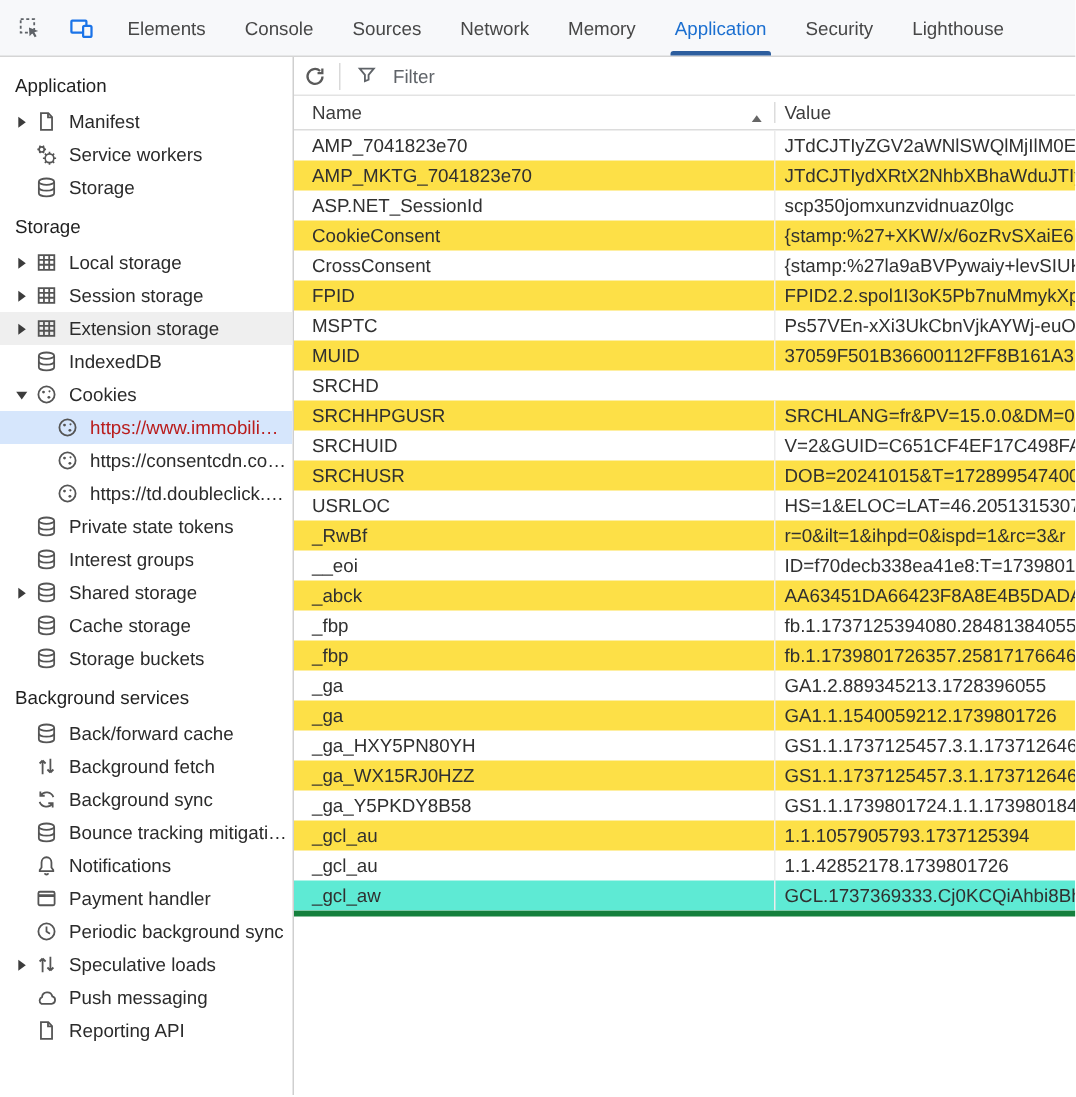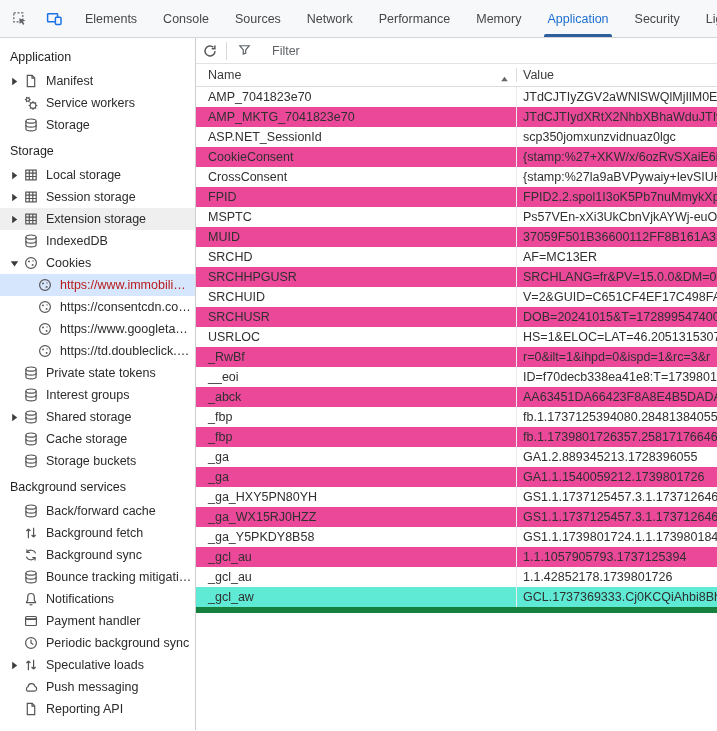--- a/index.html
+++ b/index.html
@@ -32,39 +32,39 @@
   .tree-item .lbl { font-size:12.5px; color:#2b2b2b; overflow:hidden; text-overflow:clip; }
   .tree-item.child { padding-left:22px; }
   .tree-item.hover { background:#efefef; }
   .tree-item.selected { background:#d6e6fc; }
   .tree-item.selected .lbl { color:#b91c1c; }
 
   
   .grid-toolbar { height:26px; display:flex; align-items:center; border-bottom:1px solid #e3e3e3; background:#fff; }
   .refresh-btn { width:28px; height:24px; display:flex; align-items:center; justify-content:center; }
   .toolbar-sep { width:1px; height:18px; background:#d9d9d9; margin:0 2px; }
-  .filter-box { flex:1; height:22px; display:flex; align-items:center; padding-left:8px; gap:20px; }
+  .filter-box { flex:1; height:22px; display:flex; align-items:center; padding-left:8px; gap:10px; }
   .filter-box input { border:none; outline:none; flex:1; font-size:12.5px; color:#303030;
     font-family:"Liberation Sans","DejaVu Sans",sans-serif; background:transparent; }
   .filter-box input::placeholder { color:#5f6368; }
 
   
   .grid-header { height:23px; display:flex; border-bottom:1px solid #dcdcdc; background:#fff; font-size:12.5px; color:#3c3c3c;align-items:center; }
   .col-name { width:320px; display:flex; align-items:center; padding-left:12px; position:relative; }
   .col-value { flex:1; display:flex; align-items:center; padding-left:6px; border-left:1px solid #dcdcdc; }
   .sort-icon { position:absolute; right:6px; top:6px; }
   .grid-body { overflow:hidden; }
   .grid-row { height:20px; display:flex; font-size:12.5px; }
-  .grid-row.stripe { background:#ec4899; }
+  .grid-row.stripe { background:#fde047; }
   .grid-row.selected { background:#5eead4; }
   .grid-row .cell-name { width:320px; padding-left:12px; display:flex; align-items:center;
     white-space:nowrap; overflow:hidden; }
   .grid-row .cell-value { flex:1; padding-left:6px; display:flex; align-items:center;
     white-space:nowrap; overflow:hidden; border-left:1px solid #ececec; }
-  .grid-bottom { border-bottom:6px solid #15803d; }
+  .grid-bottom { border-bottom:4px solid #15803d; }
 </style>
 </head>
 <body>
 
 <div class="tabbar">
   <div class="tabbar-icons" id="tabbar-icons">
       <div class="icon-btn">
         <svg width="16" height="16" viewBox="0 0 16 16">
           <rect x="1.8" y="1.8" width="9" height="9" fill="none" stroke="#5f6368" stroke-width="1.2" stroke-dasharray="2 1.7"></rect>
           <path d="M7.3 7.3l6.2 2.3-2.6.9 1.5 2.6-1.3.8-1.5-2.7-1.9 1.9z" fill="#5f6368"></path>
@@ -75,21 +75,20 @@
           <rect x="1.6" y="2.8" width="10" height="8" rx="0.6" fill="none" stroke="#1a73e8" stroke-width="1.5"></rect>
           <rect x="9.4" y="6.2" width="5.6" height="7.4" rx="1" fill="#f7f8fa" stroke="#1a73e8" stroke-width="1.5"></rect>
         </svg>
       </div>
     </div>
   <div class="tabs" id="tab-strip">
       <div class="tab">Elements</div>
       <div class="tab">Console</div>
       <div class="tab">Sources</div>
       <div class="tab">Network</div>
-      <div class="tab">Performance</div>
       <div class="tab">Memory</div>
       <div class="tab active">Application</div>
       <div class="tab">Security</div>
       <div class="tab">Lighthouse</div>
     </div>
 </div>
 
 <div class="content">
 
   <div class="sidebar" id="sidebar">
@@ -240,32 +239,20 @@
       <div class="tree-item child">
         <span class="arrow"></span>
         <span class="icon">
           <svg width="16" height="16" viewBox="0 0 16 16">
             <circle cx="8" cy="8" r="5.4" fill="none" stroke="#555" stroke-width="1.2"></circle>
             <circle cx="6" cy="6.4" r="0.95" fill="#555"></circle>
             <circle cx="9.6" cy="9.9" r="0.95" fill="#555"></circle>
             <circle cx="10" cy="5.9" r="0.7" fill="#555"></circle>
           </svg>
         </span>
-        <span class="lbl">https://www.googleta…</span>
-      </div>
-      <div class="tree-item child">
-        <span class="arrow"></span>
-        <span class="icon">
-          <svg width="16" height="16" viewBox="0 0 16 16">
-            <circle cx="8" cy="8" r="5.4" fill="none" stroke="#555" stroke-width="1.2"></circle>
-            <circle cx="6" cy="6.4" r="0.95" fill="#555"></circle>
-            <circle cx="9.6" cy="9.9" r="0.95" fill="#555"></circle>
-            <circle cx="10" cy="5.9" r="0.7" fill="#555"></circle>
-          </svg>
-        </span>
         <span class="lbl">https://td.doubleclick.…</span>
       </div>
       <div class="tree-item">
         <span class="arrow"></span>
         <span class="icon">
           <svg width="16" height="16" viewBox="0 0 16 16">
             <g fill="none" stroke="#555" stroke-width="1.2">
               <ellipse cx="8" cy="4.1" rx="5.1" ry="2.1"></ellipse>
               <path d="M2.9 4.1v7.7c0 1.2 2.3 2.1 5.1 2.1s5.1-.9 5.1-2.1V4.1"></path>
               <path d="M2.9 8c0 1.2 2.3 2.1 5.1 2.1S13.1 9.2 13.1 8"></path>
@@ -505,21 +492,20 @@
         <div class="grid-row">
           <div class="cell-name">MSPTC</div>
           <div class="cell-value">Ps57VEn-xXi3UkCbnVjkAYWj-euOShk</div>
         </div>
         <div class="grid-row stripe">
           <div class="cell-name">MUID</div>
           <div class="cell-value">37059F501B36600112FF8B161A3D61</div>
         </div>
         <div class="grid-row">
           <div class="cell-name">SRCHD</div>
-          <div class="cell-value">AF=MC13ER</div>
         </div>
         <div class="grid-row stripe">
           <div class="cell-name">SRCHHPGUSR</div>
           <div class="cell-value">SRCHLANG=fr&amp;PV=15.0.0&amp;DM=0&amp;B</div>
         </div>
         <div class="grid-row">
           <div class="cell-name">SRCHUID</div>
           <div class="cell-value">V=2&amp;GUID=C651CF4EF17C498FA7CA</div>
         </div>
         <div class="grid-row stripe">

